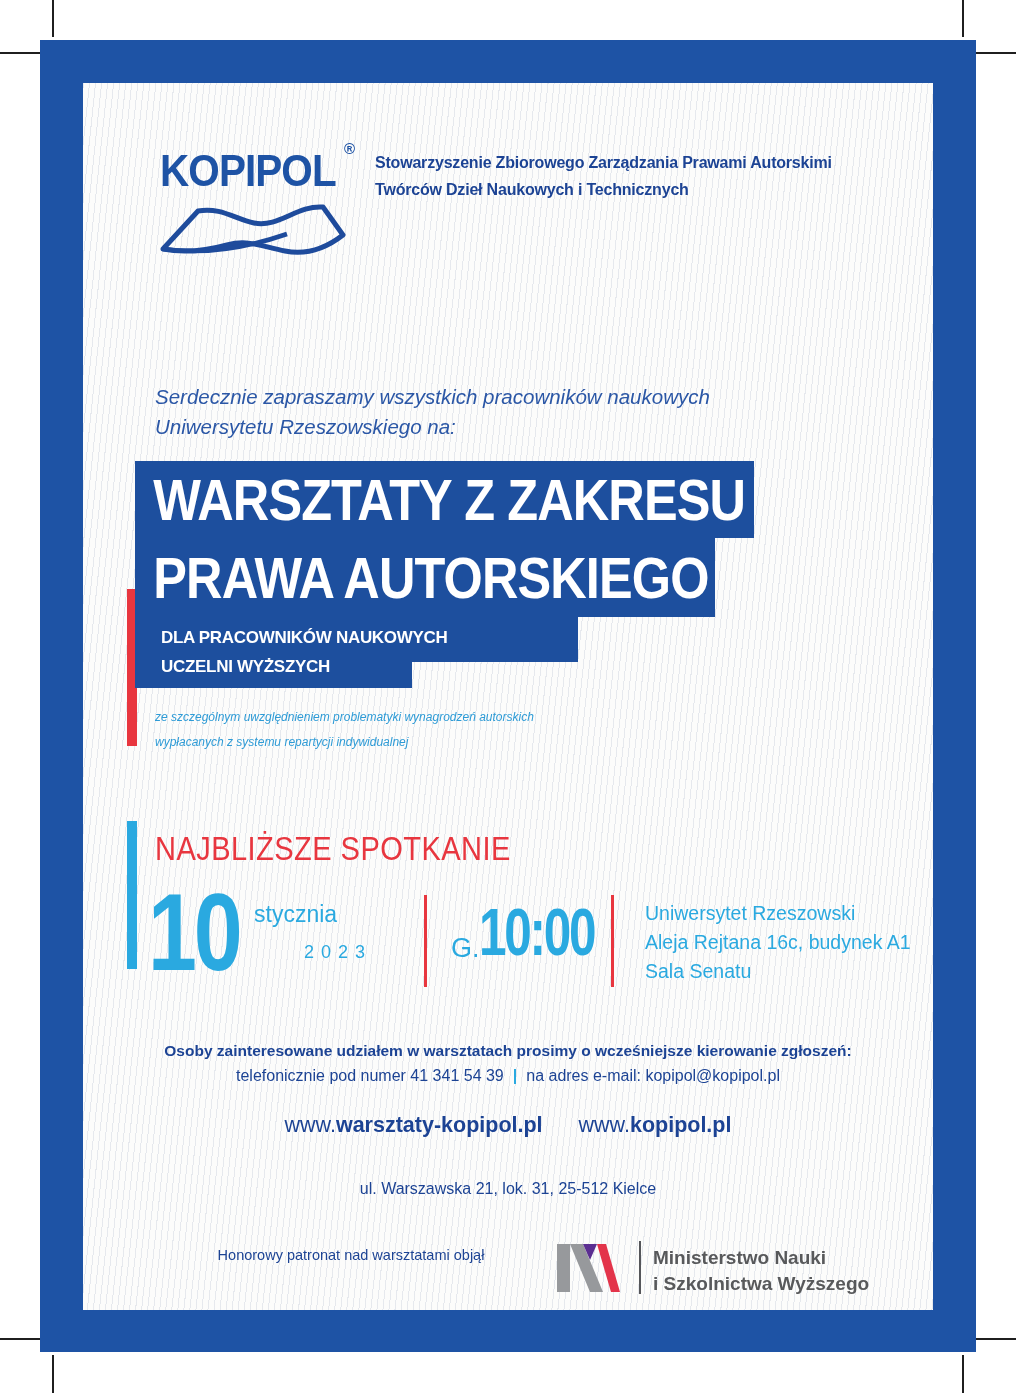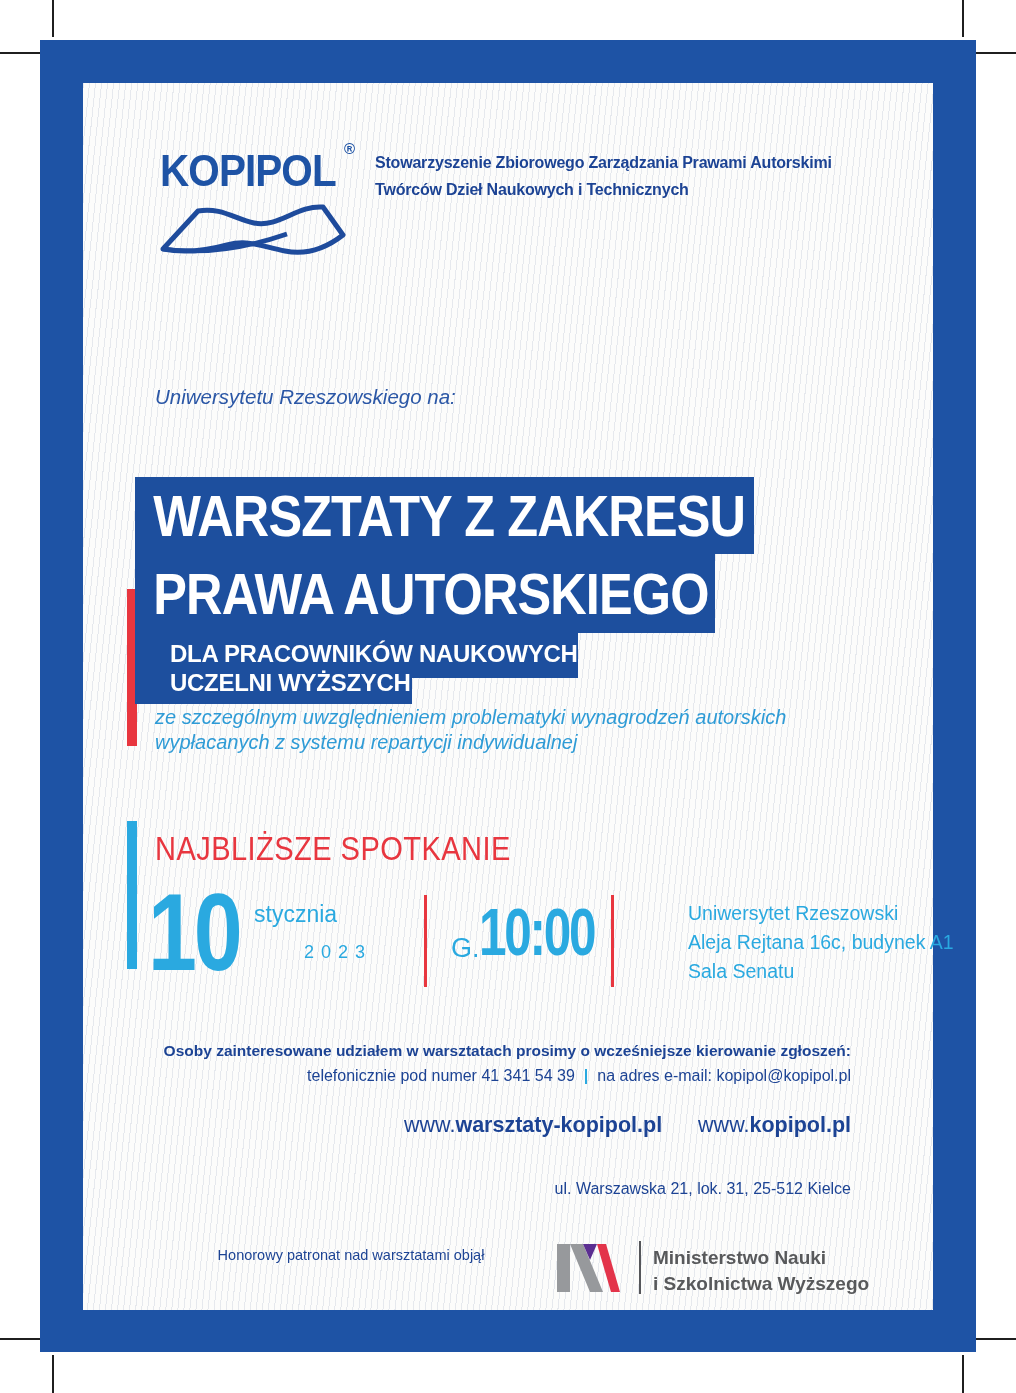--- a/index.html
+++ b/index.html
@@ -23,38 +23,38 @@
   #org-name{
     position:absolute;left:375px;top:150px;font-size:16px;font-weight:bold;
     color:var(--dark-blue-text,#1C4394);line-height:26.5px;letter-spacing:-0.2px;white-space:nowrap;
   }
   
   #invitation{
     position:absolute;left:155px;top:382px;font-size:20.5px;font-style:italic;
     color:#2B57A6;line-height:29.5px;white-space:nowrap;
   }
   
-  .banner{position:absolute;background:var(--banner-blue,#1D4F9E);display:flex;align-items:center;z-index:2;margin-top:16px;}
+  .banner{position:absolute;background:var(--banner-blue,#1D4F9E);display:flex;align-items:center;z-index:2;}
   #banner1{left:135px;top:461px;width:619px;height:77px;}
   #banner2{left:135px;top:538px;width:580px;height:79px;}
   #banner3{left:135px;top:617px;width:443px;height:71px;display:block;
     clip-path:polygon(0 0,100% 0,100% 45px,277px 45px,277px 100%,0 100%);}
   .banner-big{
     font-size:58px;font-weight:bold;color:#ffffff;padding-left:21px;white-space:nowrap;
     transform:scaleX(0.87);transform-origin:left center;letter-spacing:-1px;
   }
   .banner-small{
-    font-size:24px;font-weight:bold;color:#ffffff;padding-left:35px;line-height:29px;white-space:nowrap;
+    font-size:17px;font-weight:bold;color:#ffffff;padding-left:26px;line-height:29px;white-space:nowrap;
     letter-spacing:-0.3px;
   }
   #banner3-inner{padding-top:6px;}
   #red-accent{position:absolute;left:127px;top:589px;width:10px;height:157px;background:var(--accent-red,#E8363F);z-index:1;}
   
   #subtitle{
-    position:absolute;left:155px;top:705px;font-size:20px;font-style:italic;
+    position:absolute;left:155px;top:705px;font-size:12px;font-style:italic;
     color:var(--subtitle-blue,#2E9BD6);line-height:24.5px;white-space:nowrap;
   }
   
   #blue-accent{position:absolute;left:127px;top:821px;width:10px;height:148px;background:var(--light-blue,#2AA9E0);}
   #meeting-heading{
     position:absolute;left:155px;top:830px;font-size:33px;color:var(--accent-red,#E8363F);
     transform:scaleX(0.88);transform-origin:left top;white-space:nowrap;letter-spacing:0.5px;
   }
   #day{
     position:absolute;left:148px;top:884px;font-size:110px;line-height:95px;font-weight:bold;
@@ -66,23 +66,23 @@
     color:var(--light-blue,#2AA9E0);letter-spacing:7px;margin-right:-7px;white-space:nowrap;
   }
   .red-divider{position:absolute;width:3px;height:92px;top:895px;background:var(--accent-red,#E8363F);}
   #red-div1{left:424px;}
   #red-div2{left:611px;}
   #hour-prefix{position:absolute;left:451px;top:933px;font-size:27px;color:var(--light-blue,#2AA9E0);}
   #time{
     position:absolute;left:479px;top:901px;font-size:66px;line-height:62px;font-weight:bold;
     color:var(--light-blue,#2AA9E0);letter-spacing:-3px;transform:scaleX(0.75);transform-origin:left top;white-space:nowrap;
   }
-  #venue{position:absolute;left:645px;top:899px;font-size:19.5px;line-height:29px;color:var(--light-blue,#2AA9E0);white-space:nowrap;margin-left:43px;}
+  #venue{position:absolute;left:645px;top:899px;font-size:19.5px;line-height:29px;color:var(--light-blue,#2AA9E0);white-space:nowrap;}
   
-  .centered{position:absolute;left:83px;width:768px;text-align:right;color:var(--dark-blue-text,#1C4394);white-space:nowrap;}
+  .centered{position:absolute;left:83px;width:850px;text-align:center;color:var(--dark-blue-text,#1C4394);white-space:nowrap;}
   #contact-line1{top:1042px;font-size:15.5px;font-weight:bold;}
   #contact-line2{top:1067px;font-size:16px;}
   #contact-line2 .sep{color:var(--light-blue,#2AA9E0);font-weight:bold;padding:0 9px;}
   #websites{top:1113px;font-size:21.5px;}
   #websites .domain{font-weight:bold;}
   #websites .site2{margin-left:30px;}
   #address{top:1180px;font-size:16px;}
   
   #patronage{
     position:absolute;left:155px;top:1244px;width:392px;text-align:center;font-size:14.5px;
@@ -119,20 +119,21 @@
       <path d="M6,50 L41,12 C64,8 78,20 97,24 C122,29 140,6 166,8 L186,36 C168,50 148,56 128,52 C106,48 92,40 70,46 C48,52 26,54 6,50 Z" fill="none" stroke="#1E4B9C" stroke-width="5" stroke-linejoin="round"></path>
       <path d="M6,50 C55,57 98,46 130,35" fill="none" stroke="#1E4B9C" stroke-width="4.5"></path>
     </svg>
   </div>
   <div id="org-name">
     <div>Stowarzyszenie Zbiorowego Zarządzania Prawami Autorskimi</div>
     <div>Twórców Dzieł Naukowych i Technicznych</div>
   </div>
 
   <div id="invitation">
+    <div>Serdecznie zapraszamy wszystkich pracowników naukowych</div>
     <div>Uniwersytetu Rzeszowskiego na:</div>
   </div>
 
   <div id="red-accent"></div>
   <div id="banner1" class="banner">
     <span class="banner-big">WARSZTATY Z ZAKRESU</span>
   </div>
   <div id="banner2" class="banner">
     <span class="banner-big">PRAWA AUTORSKIEGO</span>
   </div>

